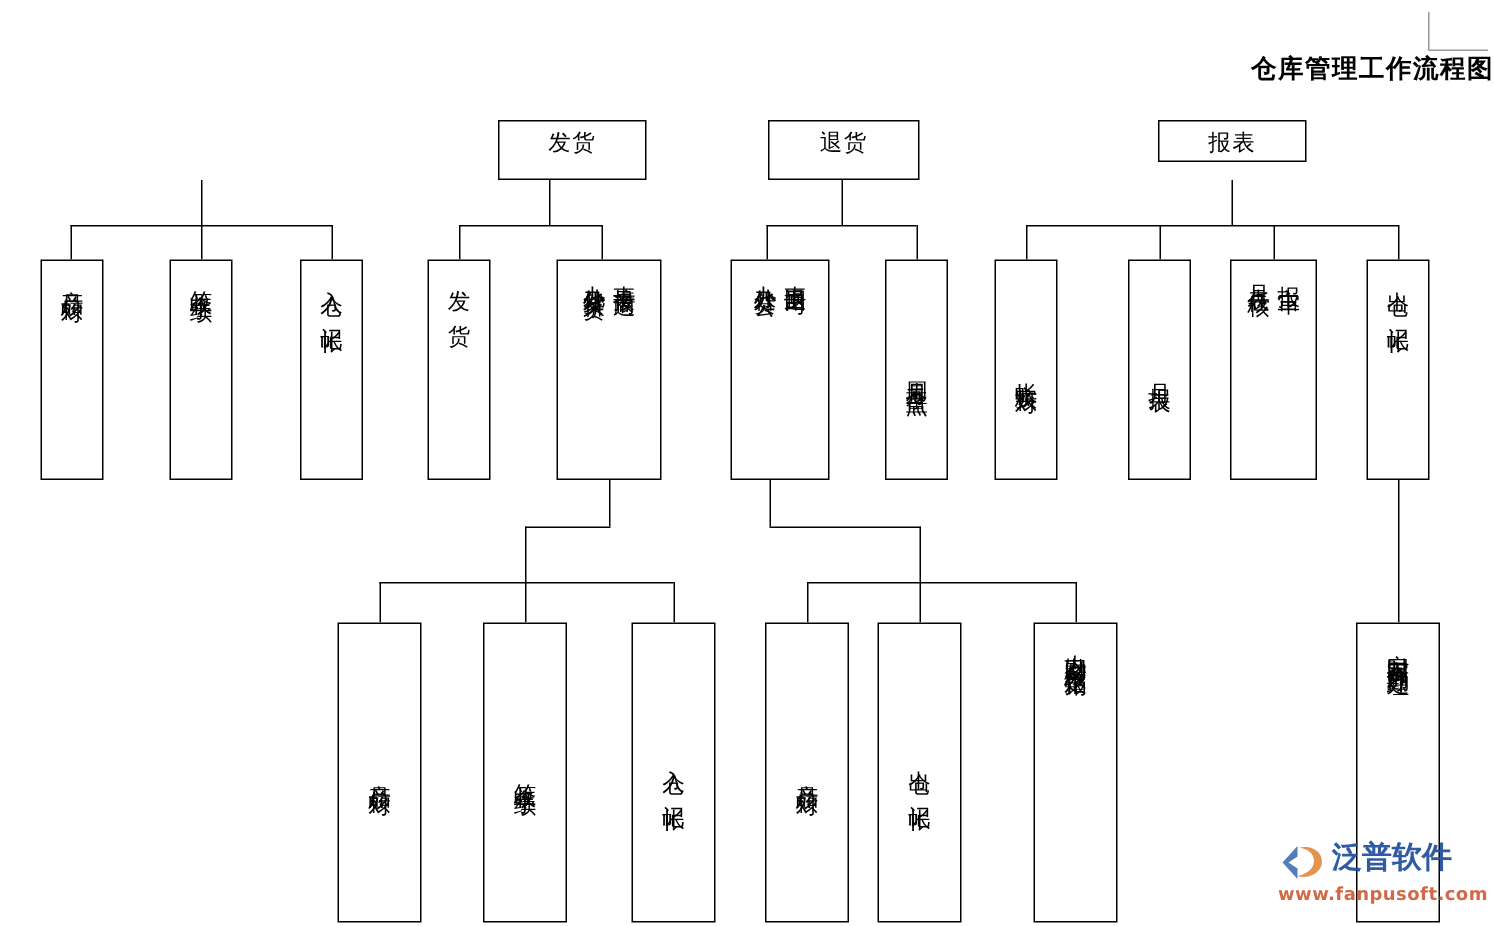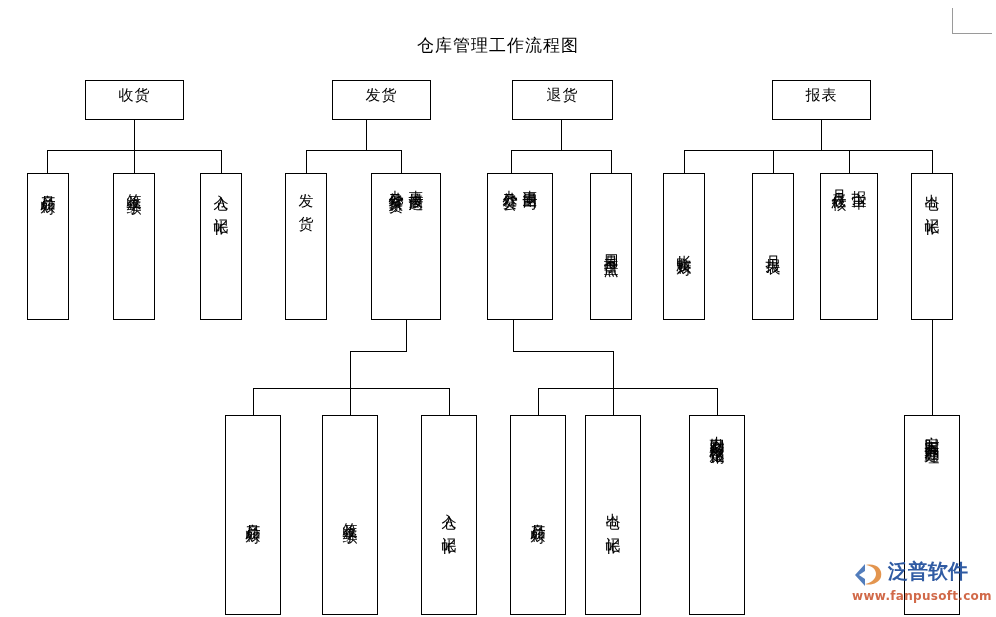--- a/index.html
+++ b/index.html
@@ -14,23 +14,23 @@
     height:617px;
     background:#ffffff;
     overflow:hidden;
   }
 
   
   .title{
     position:absolute;
     left:0; top:34px;
     width:996px;
-    text-align:center;
+    text-align:right;
     font-size:17px;
-    font-weight:normal;
+    font-weight:bold;
     letter-spacing:1px;
     white-space:nowrap;
   }
 
   
   .box{
     position:absolute;
     box-sizing:border-box;
     border:1px solid #000;
     background:#ffffff;
@@ -150,30 +150,27 @@
   <div class="ln v" style="left:513px;top:320px;height:31px;"></div>
   <div class="ln h" style="left:513px;top:351px;width:101px;"></div>
   <div class="ln v" style="left:613px;top:351px;height:37px;"></div>
   <div class="ln h" style="left:538px;top:388px;width:180px;"></div>
   <div class="ln v" style="left:538px;top:388px;height:27px;"></div>
   <div class="ln v" style="left:613px;top:388px;height:27px;"></div>
   <div class="ln v" style="left:717px;top:388px;height:27px;"></div>
 
   <div class="ln v" style="left:932px;top:320px;height:95px;"></div>
 
-  <div class="box h" style="left:85px;top:80px;width:99px;height:40px;">
-    <span class="txt">收货</span>
-  </div>
   <div class="box h" style="left:332px;top:80px;width:99px;height:40px;">
     <span class="txt">发货</span>
   </div>
   <div class="box h" style="left:512px;top:80px;width:101px;height:40px;">
     <span class="txt">退货</span>
   </div>
-  <div class="box h" style="left:772px;top:80px;width:99px;height:40px;">
+  <div class="box h" style="left:772px;top:80px;width:99px;height:28px;">
     <span class="txt">报表</span>
   </div>
 
   <div class="box v" style="left:27px;top:173px;width:42px;height:147px;">
     <span class="col">产品核对</span>
   </div>
   <div class="box v" style="left:113px;top:173px;width:42px;height:147px;">
     <span class="col">签收手续</span>
   </div>
   <div class="box v" style="left:200px;top:173px;width:42px;height:147px;">

